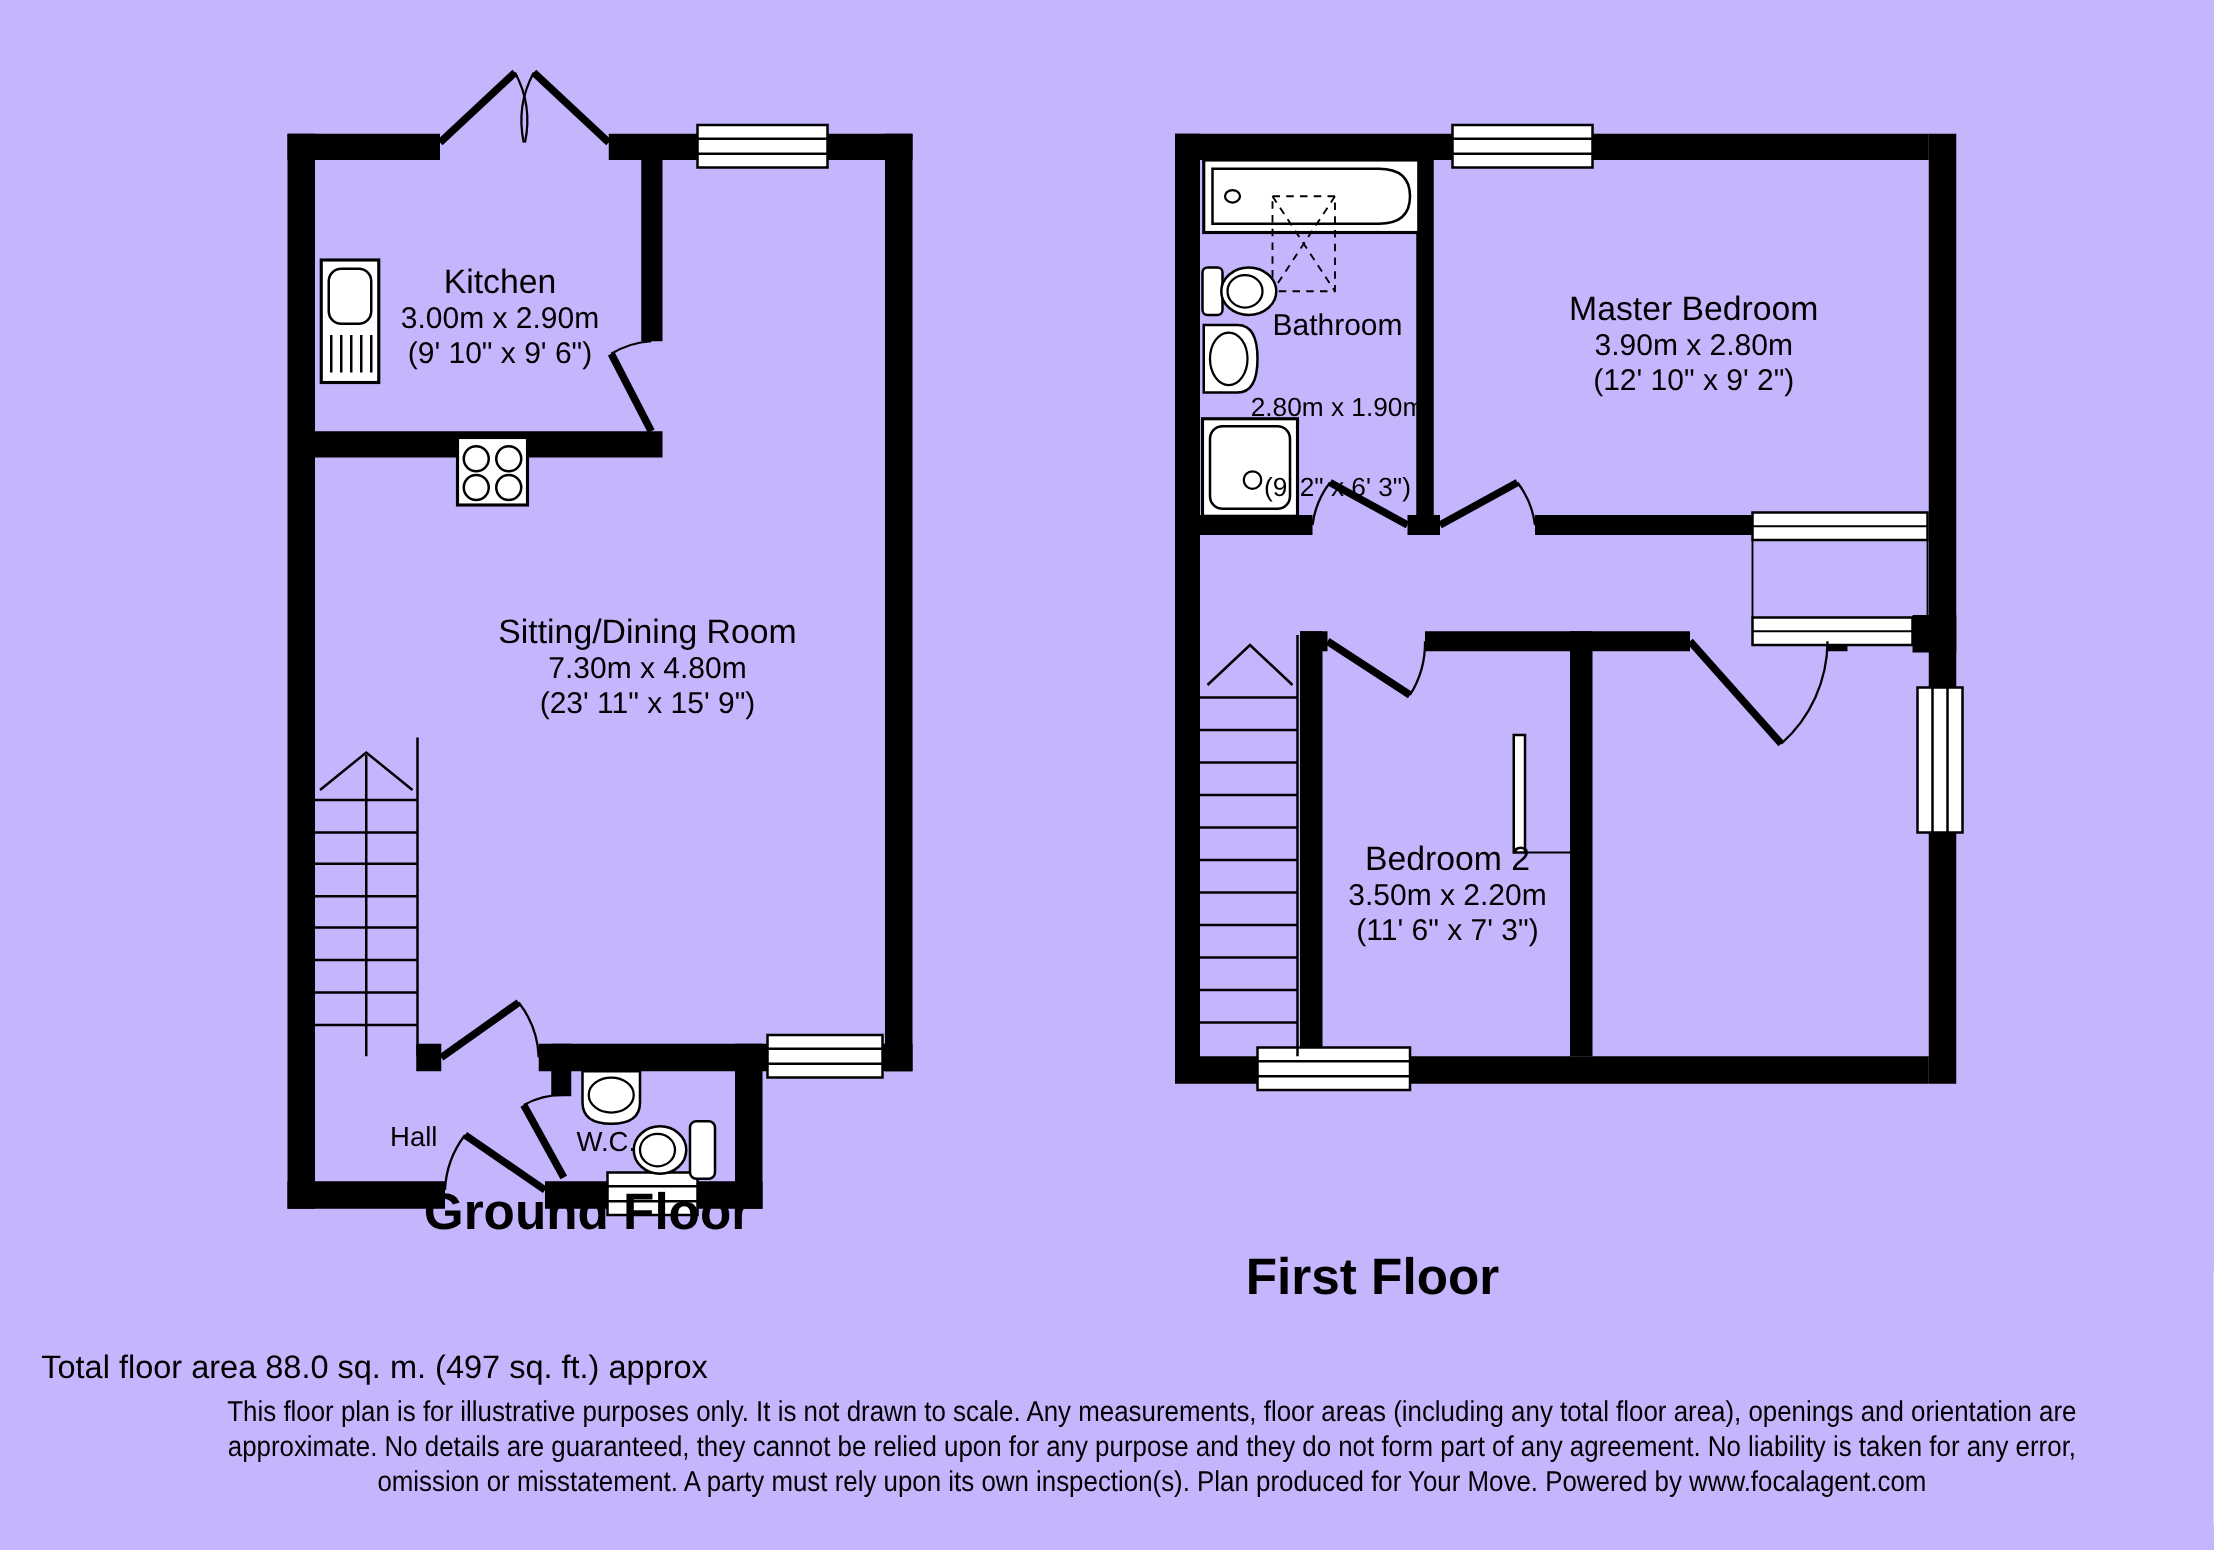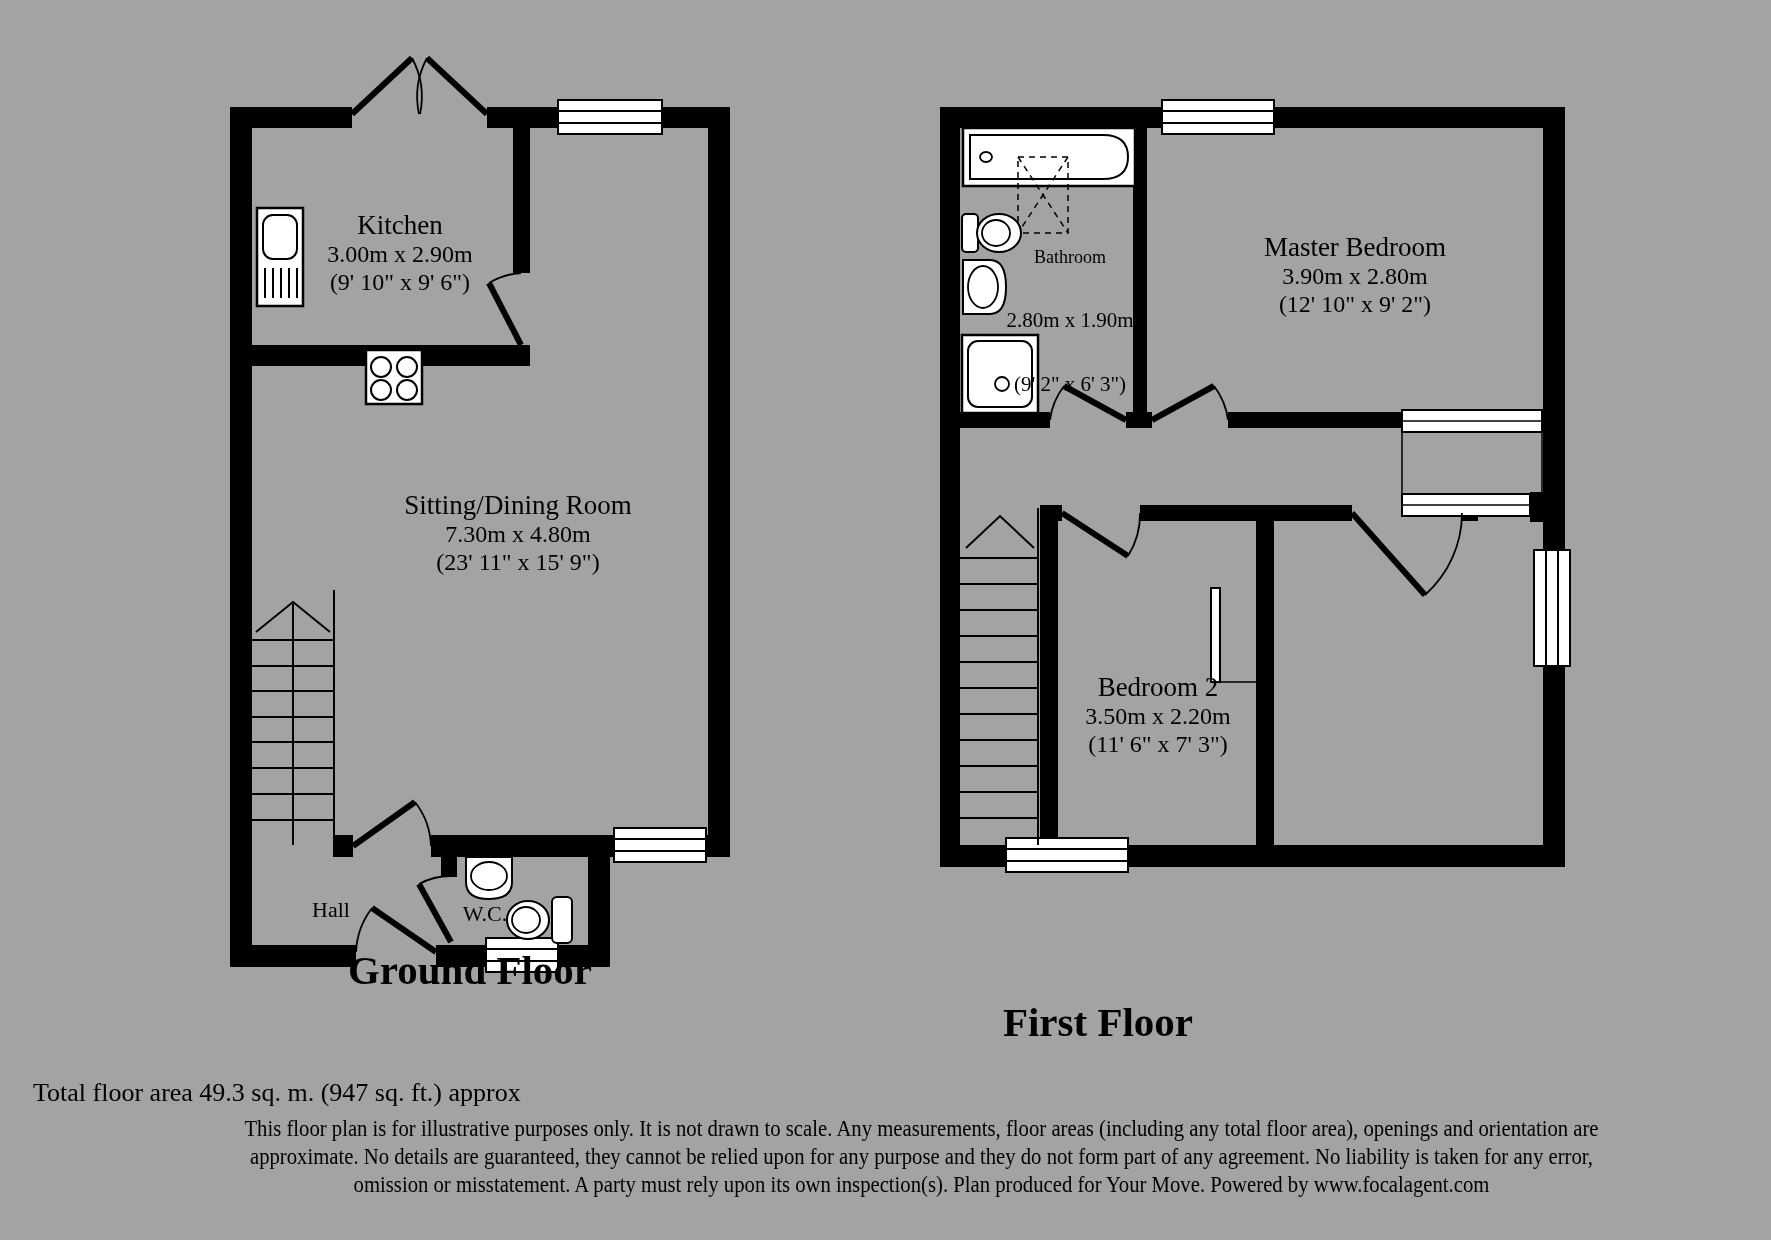--- a/index.html
+++ b/index.html
@@ -1,22 +1,22 @@
 <!DOCTYPE html>
 <html><head>
 <meta charset="utf-8">
 <style>
   html,body{margin:0;padding:0;background:#fff;}
-  #canvas{position:relative;width:1771px;height:1240px;background:#a3a3a3;overflow:hidden;
-          font-family:Liberation Serif, serif;color:#000;}
+  #canvas{position:relative;width:1771px;height:1240px;background:#c4b5fd;overflow:hidden;
+          font-family:Liberation Sans, sans-serif;color:#000;}
   #plan-svg{position:absolute;left:0;top:0;}
   .lbl{position:absolute;transform:translateX(-50%);text-align:center;line-height:1.16;white-space:nowrap;}
   .room-name{font-size:27px;}
   .room-dim{font-size:24px;}
-  .small .room-name{font-size:18px;}
+  .small .room-name{font-size:24px;}
   .small .room-dim{font-size:21px;margin-top:40px;}
   .room-single{font-size:22px;}
   .floor-title{position:absolute;transform:translateX(-50%);font-size:41px;font-weight:bold;white-space:nowrap;}
   .total-area{position:absolute;left:33px;top:1078px;font-size:26px;}
   .disclaimer{position:absolute;left:0;top:1115px;width:1771px;text-align:center;padding-left:36px;}
   .disclaimer div{font-size:23px;line-height:28px;transform:scaleX(0.9);transform-origin:50% 50%;white-space:nowrap;}
 </style>
 </head>
 <body>
 
@@ -277,21 +277,21 @@
   <div class="lbl" style="left:1158px;top:672px">
     <div class="room-name">Bedroom 2</div>
     <div class="room-dim">3.50m x 2.20m</div>
     <div class="room-dim">(11' 6" x 7' 3")</div>
   </div>
 
 
   <div class="floor-title" style="left:470px;top:946px">Ground Floor</div>
   <div class="floor-title" style="left:1098px;top:998px">First Floor</div>
 
-  <div class="total-area">Total floor area 49.3 sq. m. (947 sq. ft.) approx</div>
+  <div class="total-area">Total floor area 88.0 sq. m. (497 sq. ft.) approx</div>
 
   <div class="disclaimer">
     <div>This floor plan is for illustrative purposes only. It is not drawn to scale. Any measurements, floor areas (including any total floor area), openings and orientation are</div>
     <div>approximate. No details are guaranteed, they cannot be relied upon for any purpose and they do not form part of any agreement. No liability is taken for any error,</div>
     <div>omission or misstatement. A party must rely upon its own inspection(s). Plan produced for Your Move. Powered by www.focalagent.com</div>
   </div>
 
 </div>
 
 </body></html>

